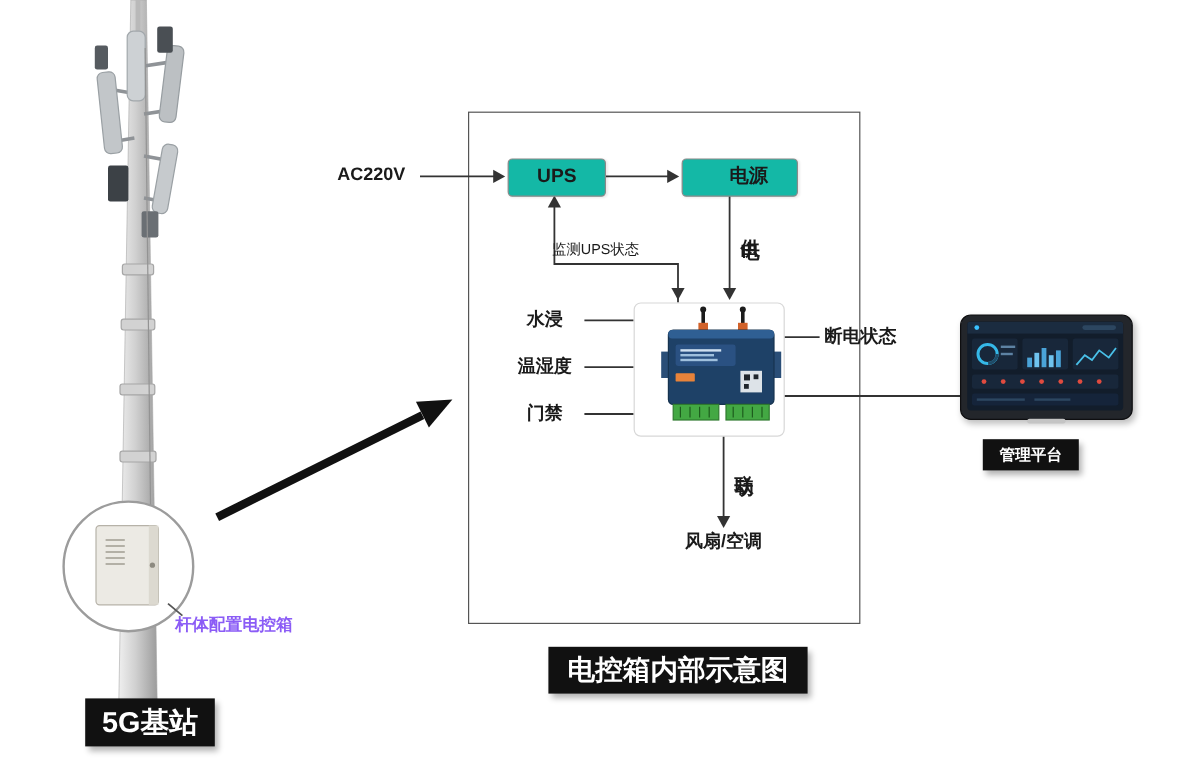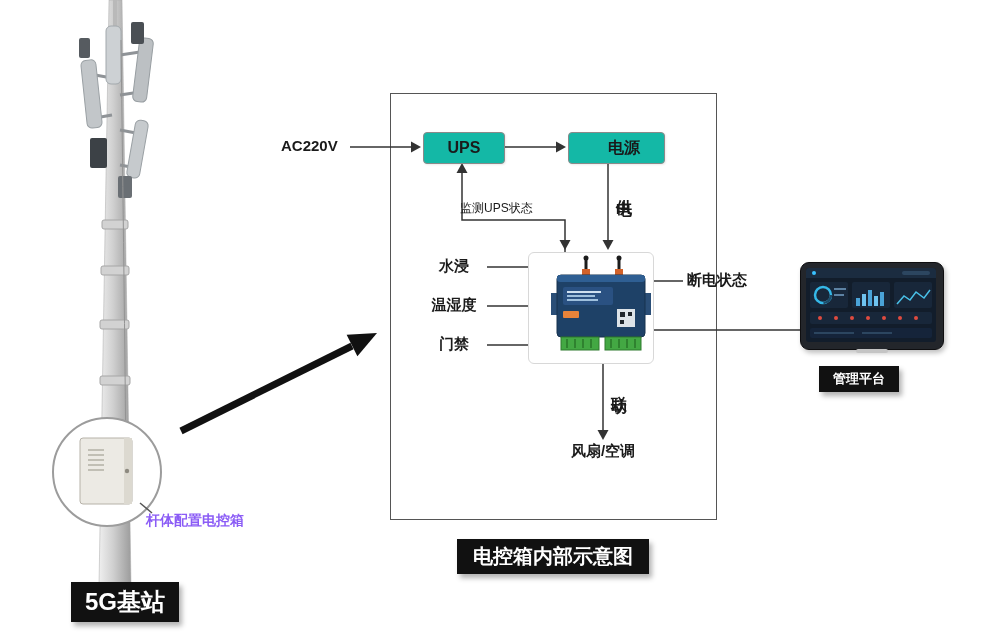--- a/index.html
+++ b/index.html
@@ -21,21 +21,21 @@
   .node-ups{left:423px;top:132px;}
   .node-power{left:568px;top:132px;padding-left:15px;}
   .label{position:absolute;z-index:3;white-space:nowrap;}
   .lbl-bold{font-size:15px;font-weight:700;}
   .lbl-med{font-size:12px;font-weight:500;}
   .vtext{writing-mode:vertical-rl;text-orientation:upright;font-size:16px;font-weight:700;letter-spacing:2px;}
   .badge{
     position:absolute;z-index:4;background:#111111;color:#ffffff;
     font-weight:700;box-shadow:3px 4px 5px rgba(0,0,0,.3);
   }
-  .badge-caption{left:457px;top:539px;font-size:20px;padding:4px 16px;}
+  .badge-caption{left:457px;top:539px;font-size:23px;padding:4px 16px;}
   .badge-station{left:71px;top:582px;font-size:24px;padding:4px 14px;}
   .badge-platform{left:807px;top:366px;font-size:13px;padding:4px 14px;margin-left:12px;}
   .device-wrap{
     position:absolute;left:528px;top:252px;width:124px;height:110px;
     background:#fff;border:1px solid #d8d8d8;border-radius:6px;z-index:2;
   }
   .device-wrap svg{display:block;}
   .tablet{
     position:absolute;left:800px;top:262px;width:142px;height:86px;
     background:#23262b;border:1px solid #0e0e10;border-radius:9px;z-index:2;

